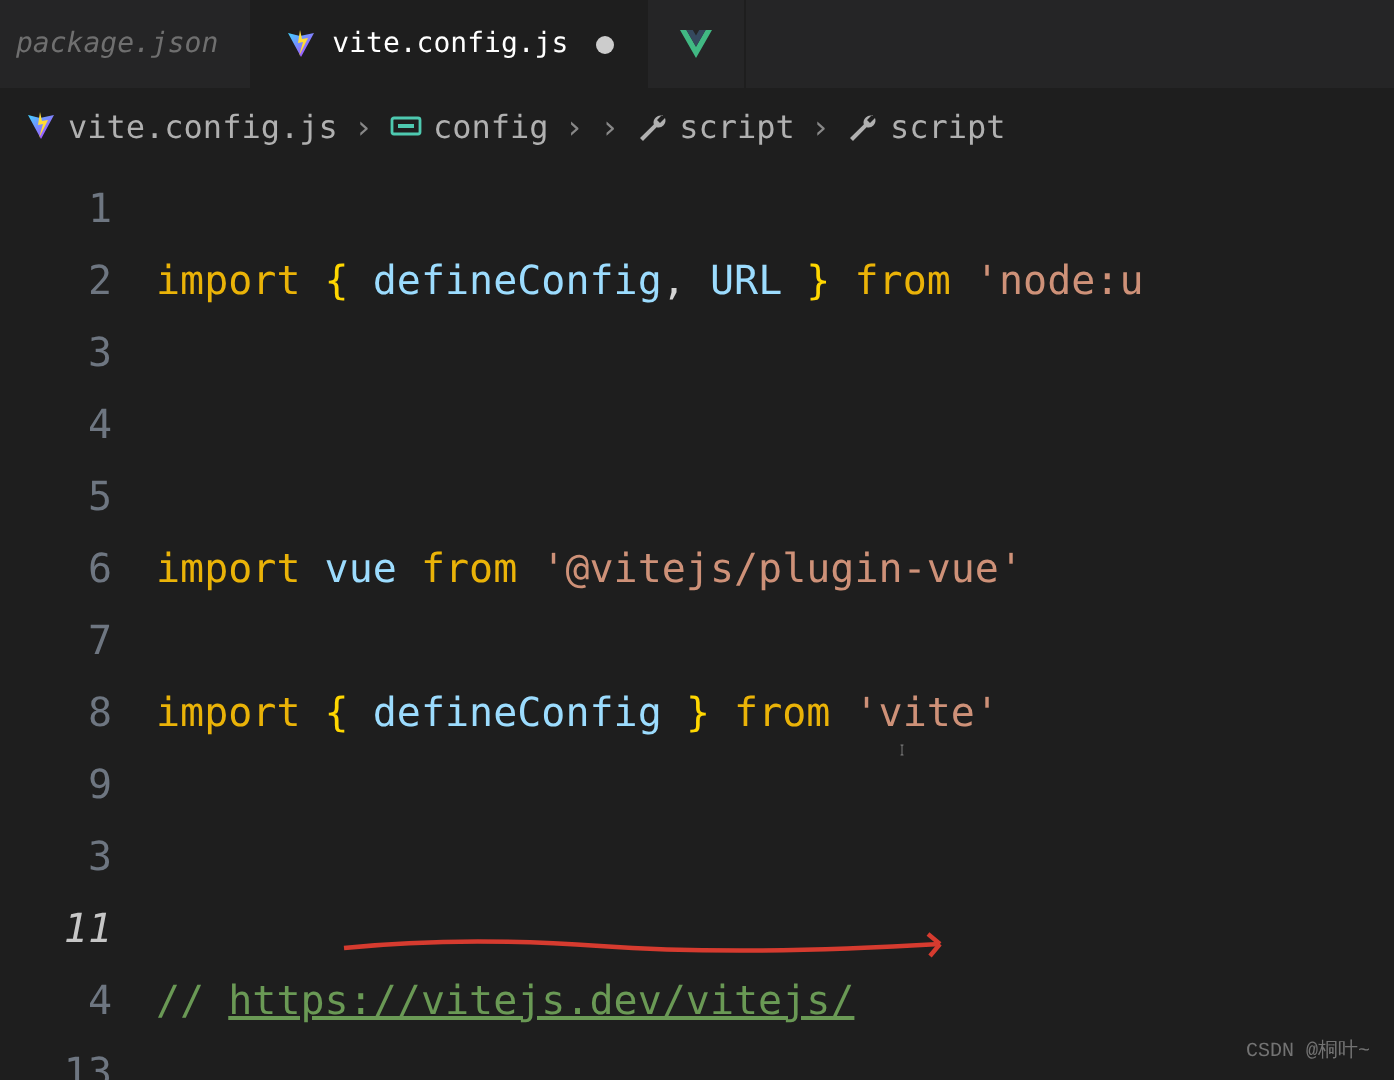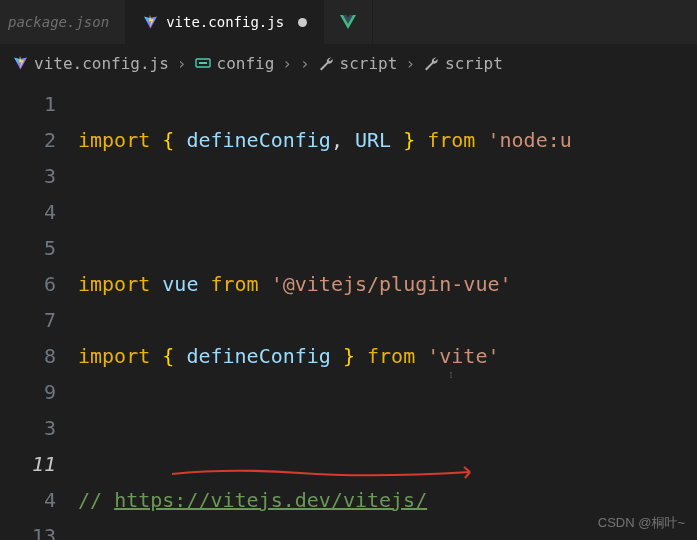--- a/index.html
+++ b/index.html
@@ -88,23 +88,23 @@
   .pl { color: #d4d4d4; }
   .underline-red {
     position: absolute;
     height: 18px;
     pointer-events: none;
   }
   .watermark {
     position: absolute;
     right: 12px;
     bottom: 8px;
-    font-size: 13px;
+    font-size: 10px;
     color: rgba(220,220,220,0.45);
-    font-family: Liberation Sans, sans-serif;
+    font-family: Liberation Mono, monospace;
     margin-top: 46px;
   }
   .text-cursor {
     position: absolute;
     width: 2px;
     height: 22px;
     left: 372px;
     top: 278px;
   }
 </style>

